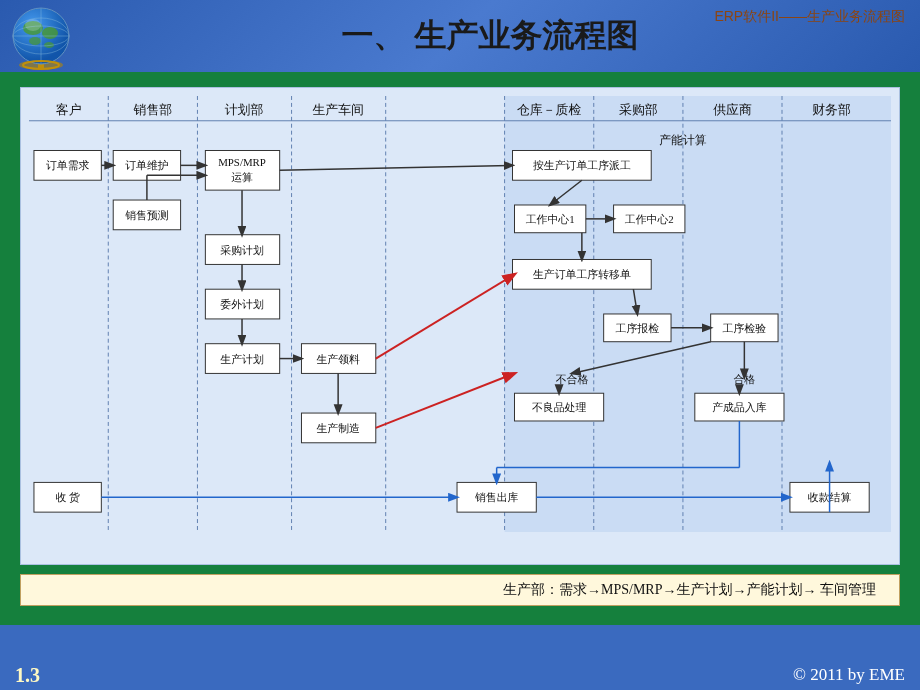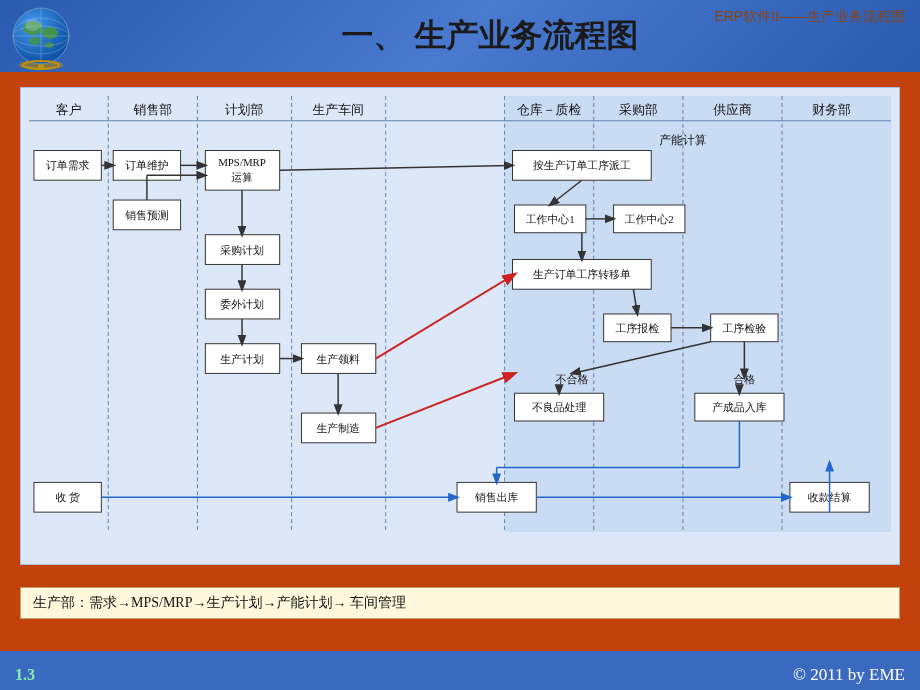--- a/index.html
+++ b/index.html
@@ -34,67 +34,68 @@
       position: absolute;
       top: 8px;
       right: 15px;
       color: #8B4513;
       font-size: 14px;
       font-family: 'SimHei', sans-serif;
     }
 
     
     .main-content {
-      background: #c2410c;
+      background: #15803d;
       margin: 0;
       padding: 10px 20px;
       min-height: 540px;
+      text-align: right;
     }
 
     
     .flow-diagram {
       background: #dce8f8;
       border: 1px solid #aac0e0;
       margin: 5px 0;
       padding: 8px;
       position: relative;
     }
 
     
     .diagram-svg {
       width: 100%;
     }
 
     
     .bottom-note {
       background: #fff8dc;
       border: 1px solid #c0a060;
-      margin: 22px 0;
-      padding: 6px 12px;
+      margin: 9px 0;
+      padding: 6px 23px;
       font-size: 14px;
       color: #111;
       font-family: 'SimSun', serif;
     }
 
     
     .footer {
       background: #3a6abf;
       height: 30px;
       display: flex;
       align-items: center;
       justify-content: space-between;
       padding: 0 15px;
       position: absolute;
       bottom: 0;
       left: 0;
       right: 0;
     }
     .footer-left {
-      color: #86efac;
-      font-size: 16px;
+      color: #fef9c3;
+      font-size: 20px;
       font-weight: bold;
     }
     .footer-right {
       color: #fff;
       font-size: 17px;
     }
 
     
     .globe-container {
       position: absolute;

